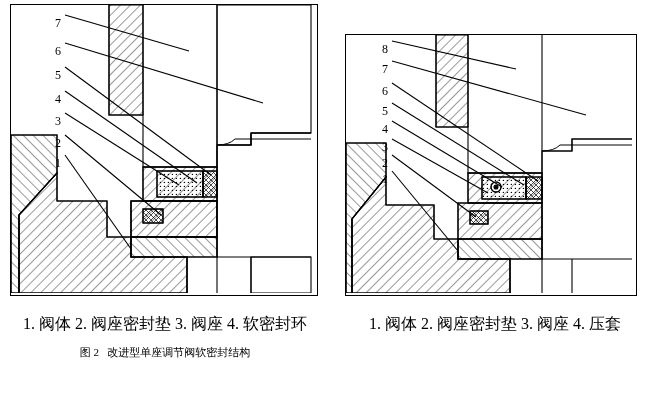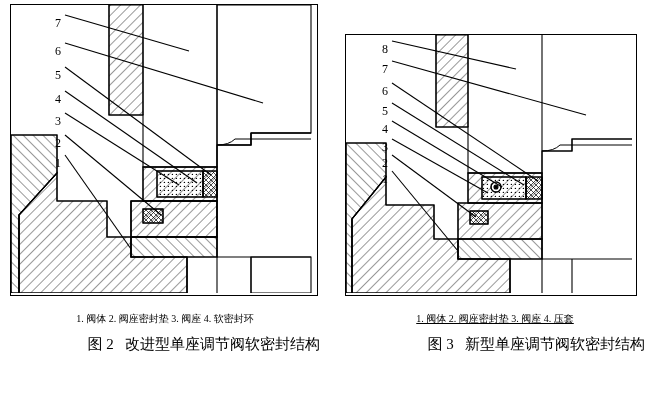--- a/index.html
+++ b/index.html
@@ -6,23 +6,23 @@
   body{width:663px;height:402px;font-family:"Liberation Serif",serif;color:#000;overflow:hidden;}
   .page{position:relative;width:663px;height:402px;}
   .fig{position:absolute;top:4px;}
   .fig-left{left:10px;width:310px;}
   .fig-right{left:345px;width:300px;}
   .draw{position:relative;border:1px solid #000;background:#fff;}
   .draw-left{width:306px;height:290px;}
   .draw-right{width:290px;height:290px;}
   .labels{position:absolute;font-size:12px;line-height:1;}
   .labels span{position:absolute;}
-  .caption{font-size:10px;text-align:center;line-height:1.7;}
+  .caption{font-size:16px;text-align:center;line-height:1.7;}
   .caption .ln{display:block;white-space:nowrap;}
-  .cap-title{font-size:15px;text-align:right;margin-top:3px;white-space:nowrap;}
+  .cap-title{font-size:11px;text-align:center;margin-top:3px;white-space:nowrap;}
   .cap-title b{font-weight:normal;}
   .fignum{letter-spacing:0px;}
   svg{display:block;}
 </style>
 </head>
 <body>
 
 <div class="page">
 
   <div class="fig fig-left">
@@ -188,23 +188,19 @@
         <span style="left:36px;top:28px;">7</span>
         <span style="left:36px;top:50px;">6</span>
         <span style="left:36px;top:70px;">5</span>
         <span style="left:36px;top:88px;">4</span>
         <span style="left:36px;top:106px;">3</span>
         <span style="left:36px;top:122px;">2</span>
         <span style="left:36px;top:138px;">1</span>
       </div>
     </div>
 
-    <div class="caption" style="margin-top:14px;text-decoration:underline;">
+    <div class="caption" style="margin-top:14px;">
       <span class="ln">1. 阀体  2. 阀座密封垫  3. 阀座  4. 压套</span>
     </div>
 
-    <div class="cap-title" style="margin-top:8px;">
-      <b class="fignum">图 3</b>
-      &nbsp;&nbsp;<b>新型单座调节阀软密封结构</b>
-    </div>
   </div>
 
 </div>
 
 </body></html>

